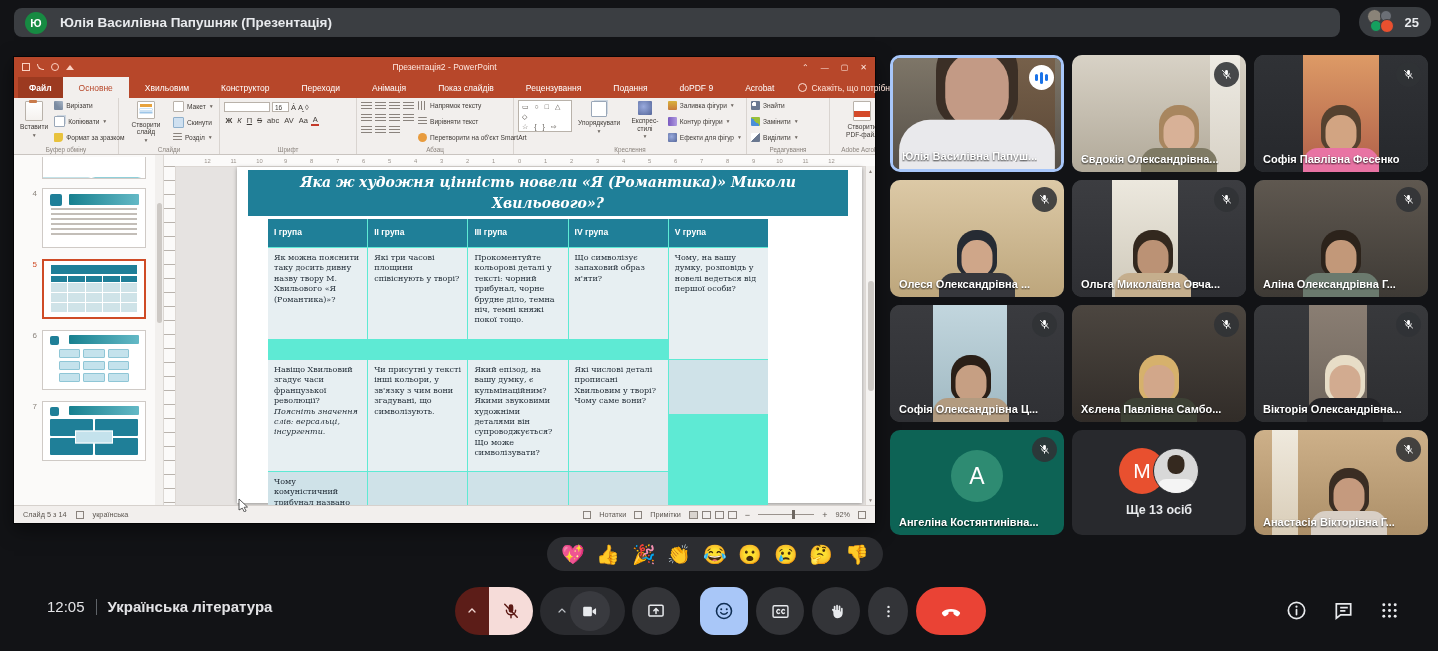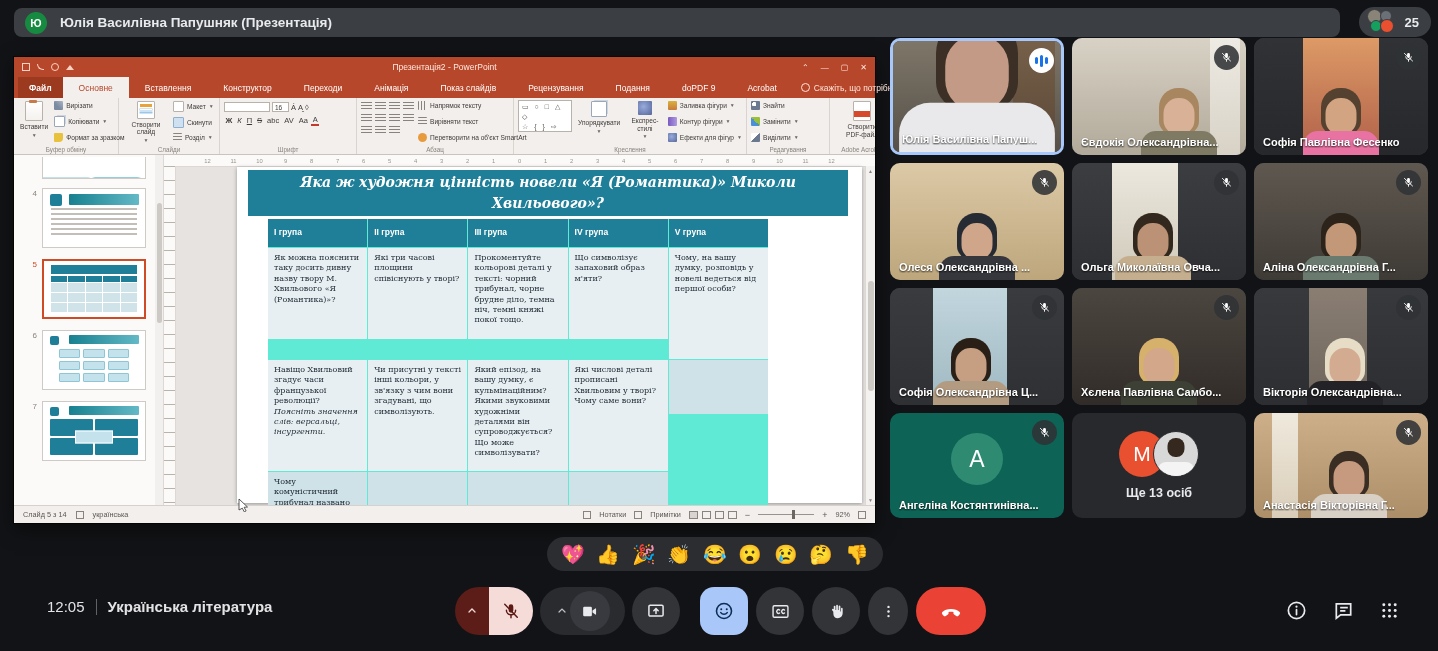--- a/index.html
+++ b/index.html
@@ -143,21 +143,21 @@
   .sb-right{margin-left:auto;display:flex;align-items:center;gap:8px}
   .viewics{display:flex;gap:4px}
   .viewics i{width:9px;height:8px;border:1px solid #8a837d;box-sizing:border-box}
   .viewics i.on{background:#d9d4cf}
   .ztrack{width:56px;height:1px;background:#9a938d;position:relative}
   .ztrack::before{content:"";position:absolute;left:60%;top:-4px;width:3px;height:9px;background:#6d6660}
   .zsign{font-size:9px;color:#5d5751}
   
   .cursor{position:absolute;left:238px;top:498px;z-index:5}
   
-  .grid{position:absolute;left:890px;top:38px;display:grid;grid-template-columns:repeat(3,174px);
+  .grid{position:absolute;left:890px;top:55px;display:grid;grid-template-columns:repeat(3,174px);
         grid-template-rows:117px 117px 117px 105px;gap:8px}
   .tile{position:relative;border-radius:10px;overflow:hidden;background:#3c4043;box-sizing:border-box}
   .tile.speaking{border:3px solid #a8c7fa}
   .tile .bg{position:absolute;inset:0}
   .strip{position:absolute;top:0;bottom:0}
   .person{position:absolute;bottom:0;left:50%;width:90px;height:62px;transform:translateX(-50%)}
   .person.big{transform:translateX(-50%) scale(2.05);transform-origin:50% 100%}
   .person .hair{position:absolute;bottom:21px;left:50%;transform:translateX(-50%);width:40px;height:46px;border-radius:19px 19px 13px 13px}
   .person .head{position:absolute;bottom:20px;left:50%;transform:translateX(-50%);width:31px;height:37px;border-radius:15px}
   .person .torso{position:absolute;bottom:-4px;left:50%;transform:translateX(-50%);width:76px;height:28px;border-radius:15px 15px 0 0}
@@ -236,21 +236,21 @@
         <span>⌃</span>
         <span>—</span>
         <span>▢</span>
         <span>✕</span>
       </div>
     </div>
     <div class="tabsrow">
 
     <div class="ptab file">Файл</div>
         <div class="ptab active">Основне</div>
-        <div class="ptab">Вставлення</div>
+        <div class="ptab">Хвильовим</div>
         <div class="ptab">Конструктор</div>
         <div class="ptab">Переходи</div>
         <div class="ptab">Анімація</div>
         <div class="ptab">Показ слайдів</div>
         <div class="ptab">Рецензування</div>
         <div class="ptab">Подання</div>
         <div class="ptab">doPDF 9</div>
         <div class="ptab">Acrobat</div>
         <div class="tellme">
           <span class="bulb"></span>

